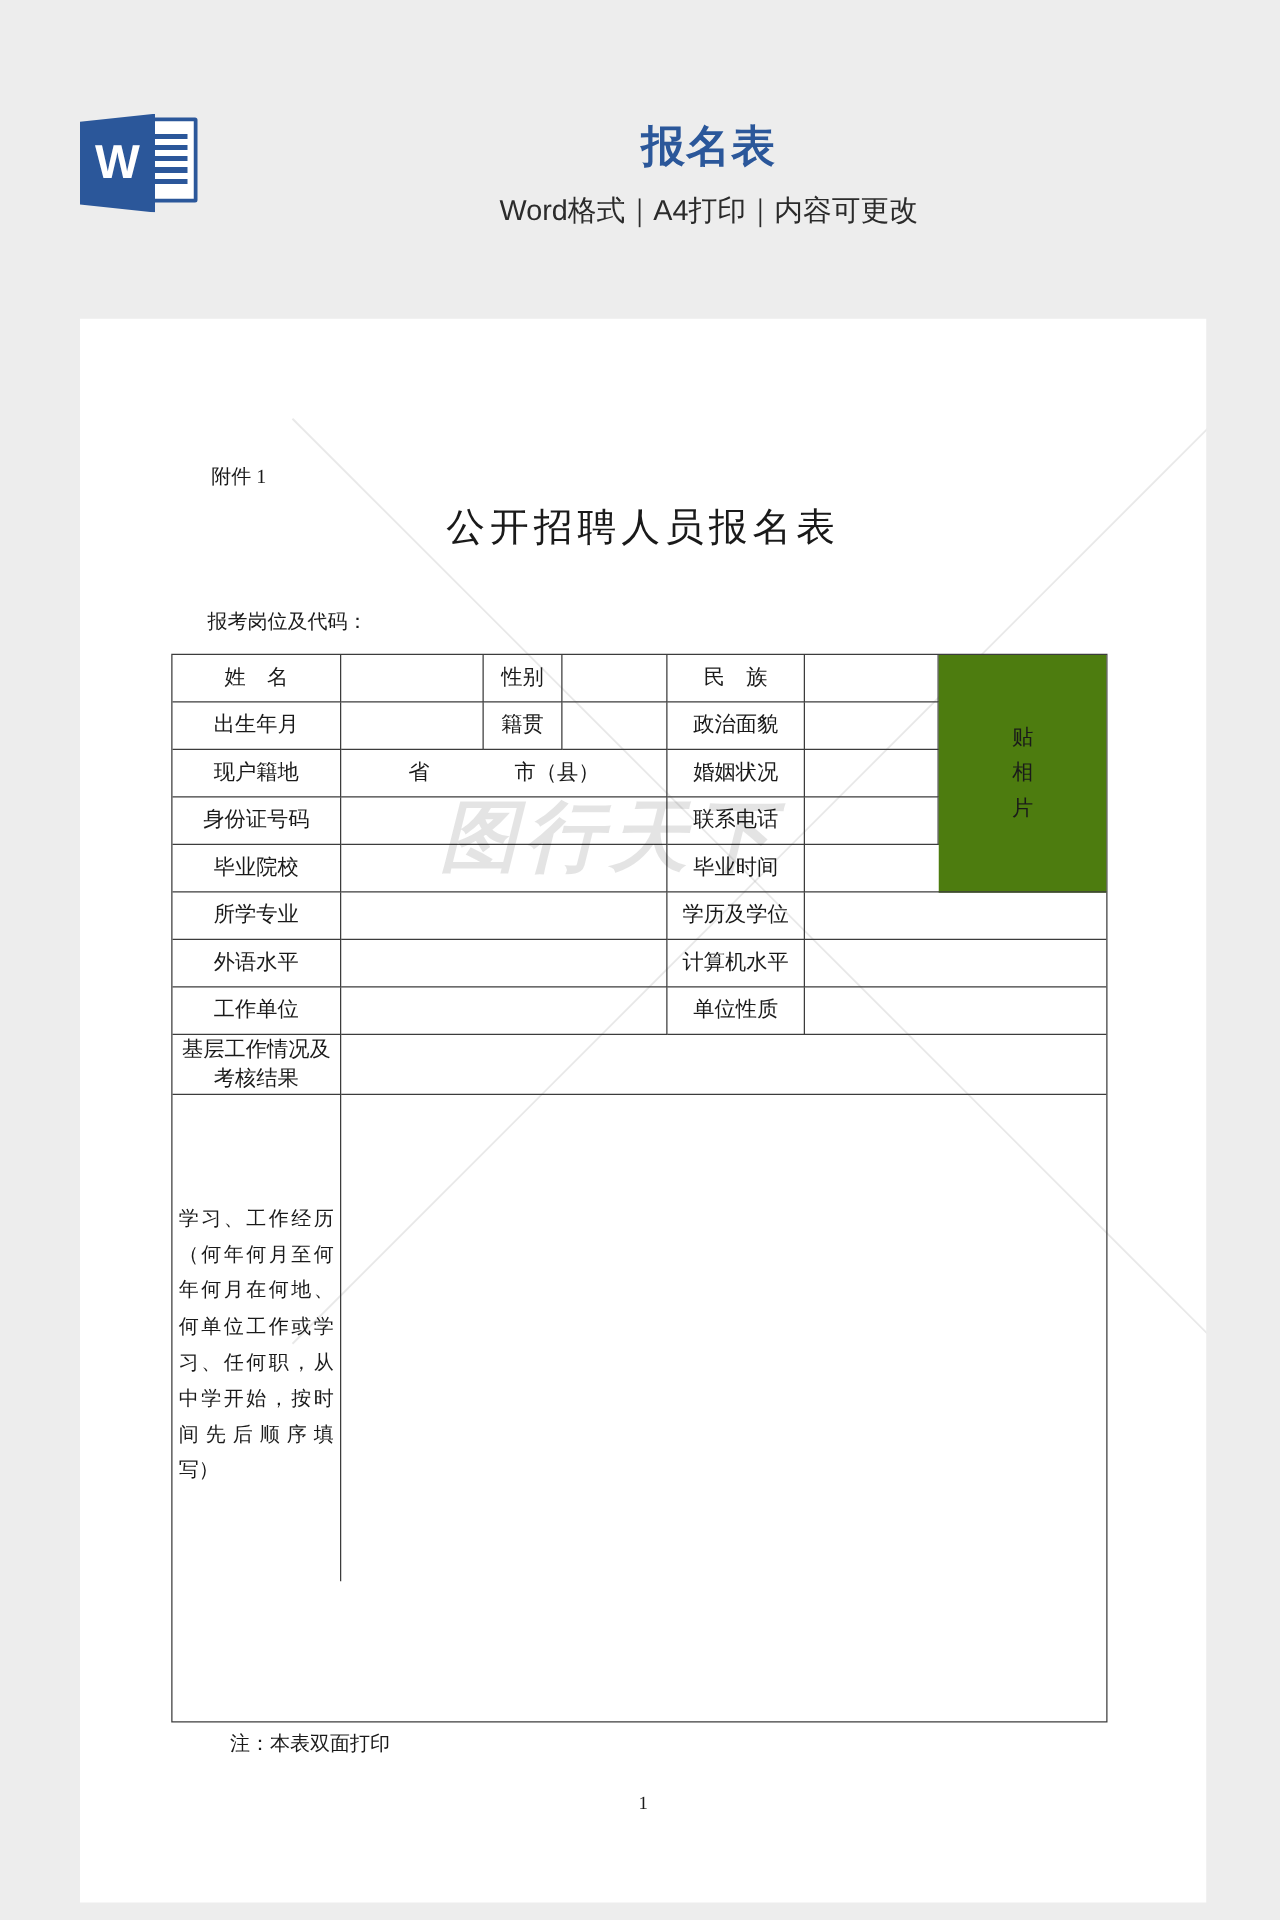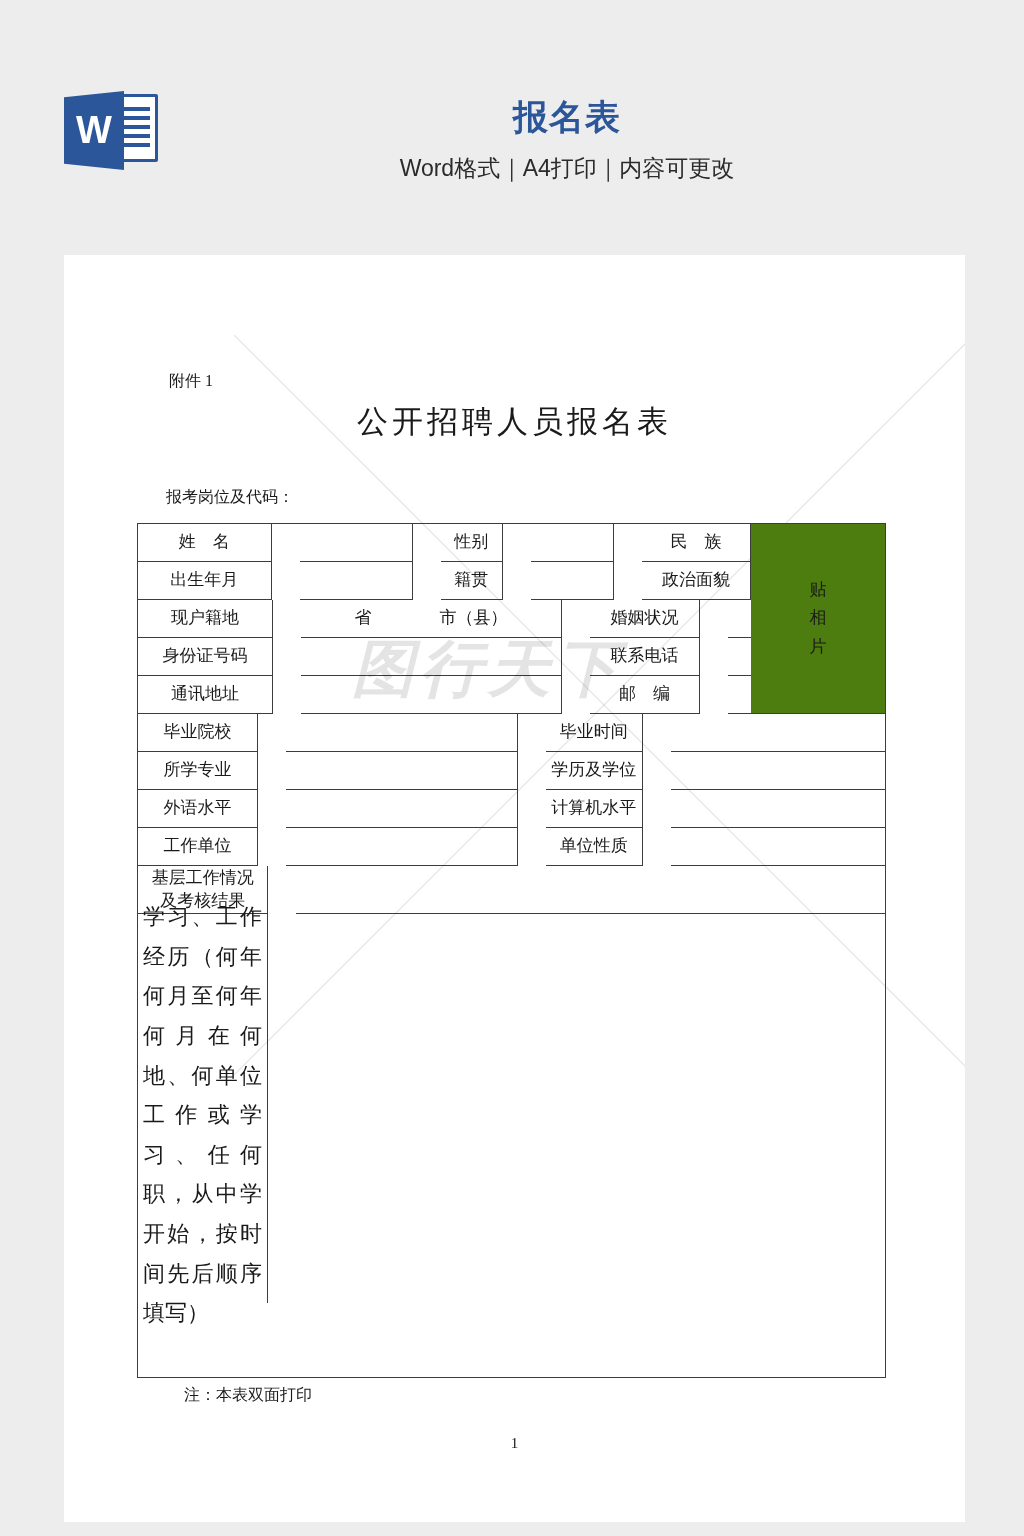--- a/index.html
+++ b/index.html
@@ -34,36 +34,36 @@
   .footer-note{position:absolute;left:120px;top:1130px;font-size:16px;}
   .page-num{position:absolute;left:0;right:0;top:1180px;text-align:center;font-size:15px;}
   
   .wm-svg{position:absolute;left:0;top:0;pointer-events:none;}
   .wm-text{position:absolute;left:288px;top:372px;font-size:62px;font-weight:bold;
     letter-spacing:6px;color:#000;opacity:.10;z-index:5;pointer-events:none;
     font-style:italic;white-space:nowrap;}
   
   .doc-table{position:absolute;left:73px;top:268px;width:749px;height:855px;
     border:1px solid #3c3c3c;box-sizing:border-box;z-index:2;}
-  .trow{display:flex;gap:28px;}
+  .trow{display:flex;}
   .h38{height:38px;} .h48{height:48px;} .h389{height:389px;}
   .cell{box-sizing:border-box;border-right:1px solid #3c3c3c;border-bottom:1px solid #3c3c3c;
     display:flex;align-items:center;justify-content:center;font-size:17px;
     text-align:center;line-height:1.3;}
   .no-r{border-right:none;} .no-b{border-bottom:none;}
   .c135{width:135px;} .c114{width:114px;} .c63{width:63px;} .c84{width:84px;}
   .c110{width:110px;} .c107{width:107px;} .c261{width:261px;} .c241{width:241px;}
   .c178{width:178px;} .c88{width:88px;} .c104{width:104px;} .c108{width:108px;}
   .c134{width:134px;} .c612{width:612px;}
   .photo-cell{position:absolute;left:613px;top:0;width:134px;height:190px;background:#4d7c0f;
     border-bottom:1px solid #3c3c3c;box-sizing:border-box;
     display:flex;align-items:center;justify-content:center;}
   .photo-text{width:1.1em;word-break:break-all;text-align:center;
     font-size:17px;line-height:1.65;}
-  .exp-label{padding:0 5px;font-size:22px;line-height:1.8;text-align:justify;margin-top:13px;}
+  .exp-label{padding:0 5px;font-size:16px;line-height:1.8;text-align:justify;margin-top:13px;}
   .wrap-label{padding:0 6px;text-align:center;}
 </style>
 </head>
 <body>
 
 <div class="word-icon">
   <div class="icon-page">
     <div class="icon-lines"></div>
   </div>
   <div class="icon-front">W</div>
@@ -113,26 +113,20 @@
       <div class="cell c107"></div>
     </div>
 
     <div class="trow h38">
       <div class="cell c135">身份证号码</div>
       <div class="cell c261"></div>
       <div class="cell c110">联系电话</div>
       <div class="cell c107"></div>
     </div>
 
-    <div class="trow h38">
-      <div class="cell c135">通讯地址</div>
-      <div class="cell c261"></div>
-      <div class="cell c110">邮　编</div>
-      <div class="cell c107"></div>
-    </div>
 
     <div class="trow h38">
       <div class="cell c135">毕业院校</div>
       <div class="cell c261"></div>
       <div class="cell c110">毕业时间</div>
       <div class="cell c241 no-r"></div>
     </div>
 
     <div class="trow h38">
       <div class="cell c135">所学专业</div>

